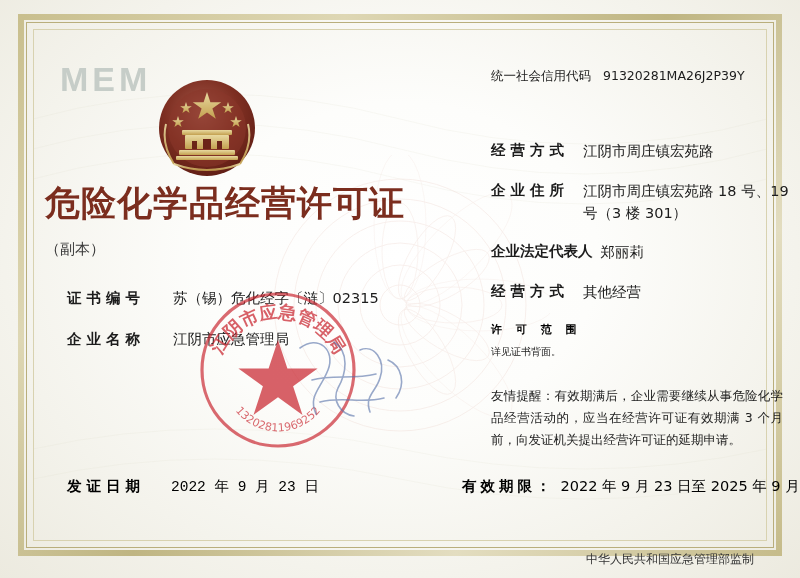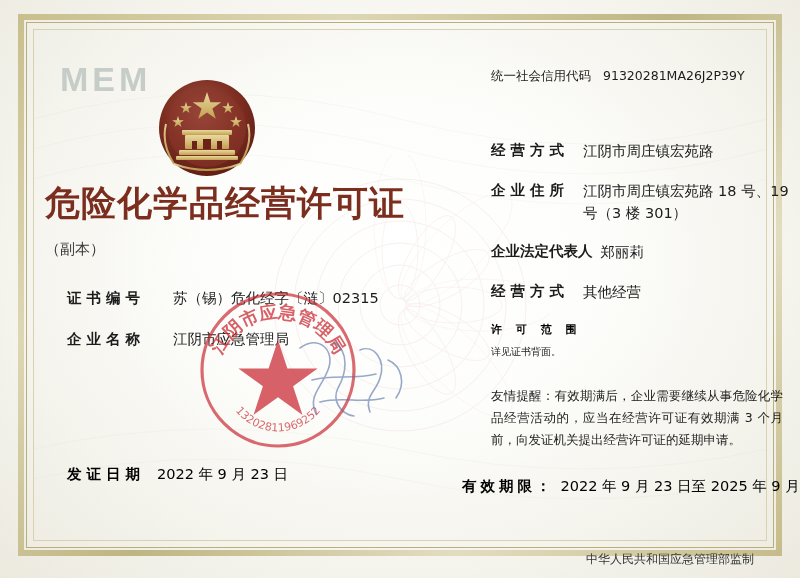--- a/index.html
+++ b/index.html
@@ -208,28 +208,28 @@
     color: #1c1c1c;
     text-align: justify;
     width: 292px;
     font-family: "DejaVu Sans", "Liberation Sans", sans-serif;
   }
 
   
   .issue-date {
     position: absolute;
     left: 67px;
-    bottom: 94px;
+    bottom: 82px;
     font-size: 14.5px;
     display: flex;
     align-items: flex-end;
     font-family: "DejaVu Sans", "Liberation Sans", sans-serif;
   }
   .issue-date .field-label { letter-spacing: 5px; }
-  .issue-date .field-value { margin-left: 12px; }
+  .issue-date .field-value { margin-left: 26px; font-family: Liberation Mono, monospace; }
 
   .valid-period {
     position: absolute;
     left: 462px;
     bottom: 82px;
     font-size: 14.5px;
     display: flex;
     align-items: center;
     white-space: nowrap;
     font-family: "DejaVu Sans", "Liberation Sans", sans-serif;

